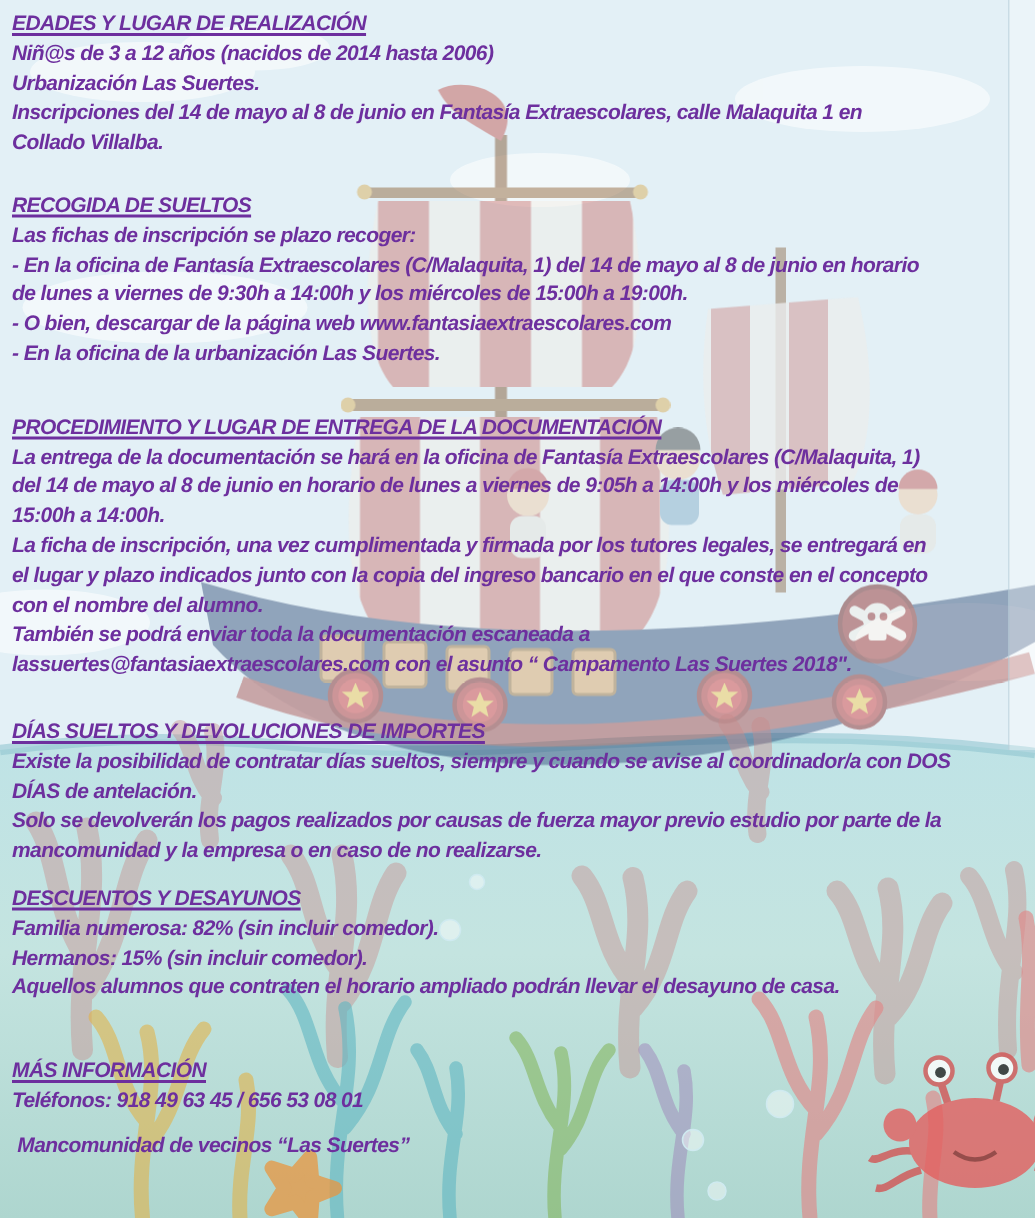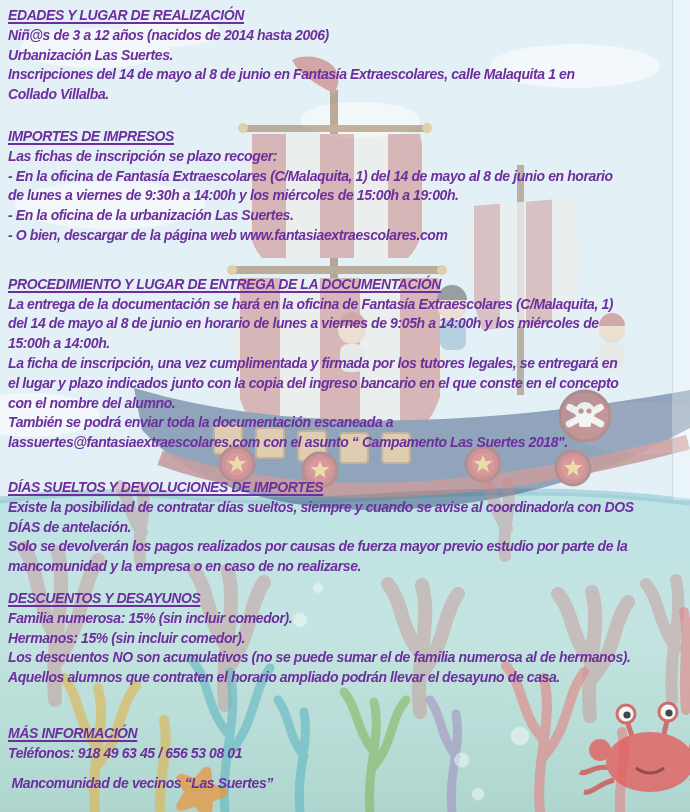--- a/index.html
+++ b/index.html
@@ -232,26 +232,26 @@
 
   <div class="content" id="sections">
       <section class="sec">
         <div class="heading">EDADES Y LUGAR DE REALIZACIÓN</div>
         <div class="line">Niñ@s de 3 a 12 años (nacidos de 2014 hasta 2006)</div>
         <div class="line">Urbanización Las Suertes.</div>
         <div class="line">Inscripciones del 14 de mayo al 8 de junio en Fantasía Extraescolares, calle Malaquita 1 en</div>
         <div class="line">Collado Villalba.</div>
       </section>
       <section class="sec">
-        <div class="heading">IMPORTES DE IMPRESOS</div>
+        <div class="heading">RECOGIDA DE SUELTOS</div>
         <div class="line">Las fichas de inscripción se plazo recoger:</div>
         <div class="line">- En la oficina de Fantasía Extraescolares (C/Malaquita, 1) del 14 de mayo al 8 de junio en horario</div>
         <div class="line">de lunes a viernes de 9:30h a 14:00h y los miércoles de 15:00h a 19:00h.</div>
+        <div class="line">- O bien, descargar de la página web www.fantasiaextraescolares.com</div>
         <div class="line">- En la oficina de la urbanización Las Suertes.</div>
-        <div class="line">- O bien, descargar de la página web www.fantasiaextraescolares.com</div>
       </section>
       <section class="sec">
         <div class="heading">PROCEDIMIENTO Y LUGAR DE ENTREGA DE LA DOCUMENTACIÓN</div>
         <div class="line">La entrega de la documentación se hará en la oficina de Fantasía Extraescolares (C/Malaquita, 1)</div>
         <div class="line">del 14 de mayo al 8 de junio en horario de lunes a viernes de 9:05h a 14:00h y los miércoles de</div>
         <div class="line">15:00h a 14:00h.</div>
         <div class="line">La ficha de inscripción, una vez cumplimentada y firmada por los tutores legales, se entregará en</div>
         <div class="line">el lugar y plazo indicados junto con la copia del ingreso bancario en el que conste en el concepto</div>
         <div class="line">con el nombre del alumno.</div>
         <div class="line">También se podrá enviar toda la documentación escaneada a</div>
@@ -259,23 +259,22 @@
       </section>
       <section class="sec">
         <div class="heading">DÍAS SUELTOS Y DEVOLUCIONES DE IMPORTES</div>
         <div class="line">Existe la posibilidad de contratar días sueltos, siempre y cuando se avise al coordinador/a con DOS</div>
         <div class="line">DÍAS de antelación.</div>
         <div class="line">Solo se devolverán los pagos realizados por causas de fuerza mayor previo estudio por parte de la</div>
         <div class="line">mancomunidad y la empresa o en caso de no realizarse.</div>
       </section>
       <section class="sec">
         <div class="heading">DESCUENTOS Y DESAYUNOS</div>
-        <div class="line">Familia numerosa: 15% (sin incluir comedor).</div>
+        <div class="line">Familia numerosa: 82% (sin incluir comedor).</div>
         <div class="line">Hermanos: 15% (sin incluir comedor).</div>
-        <div class="line">Los descuentos NO son acumulativos (no se puede sumar el de familia numerosa al de hermanos).</div>
         <div class="line">Aquellos alumnos que contraten el horario ampliado podrán llevar el desayuno de casa.</div>
       </section>
       <section class="sec">
         <div class="heading">MÁS INFORMACIÓN</div>
         <div class="line">Teléfonos: 918 49 63 45 / 656 53 08 01</div>
       </section>
       <section class="sec">
         <div class="line"> Mancomunidad de vecinos “Las Suertes”</div>
       </section>
     </div>

